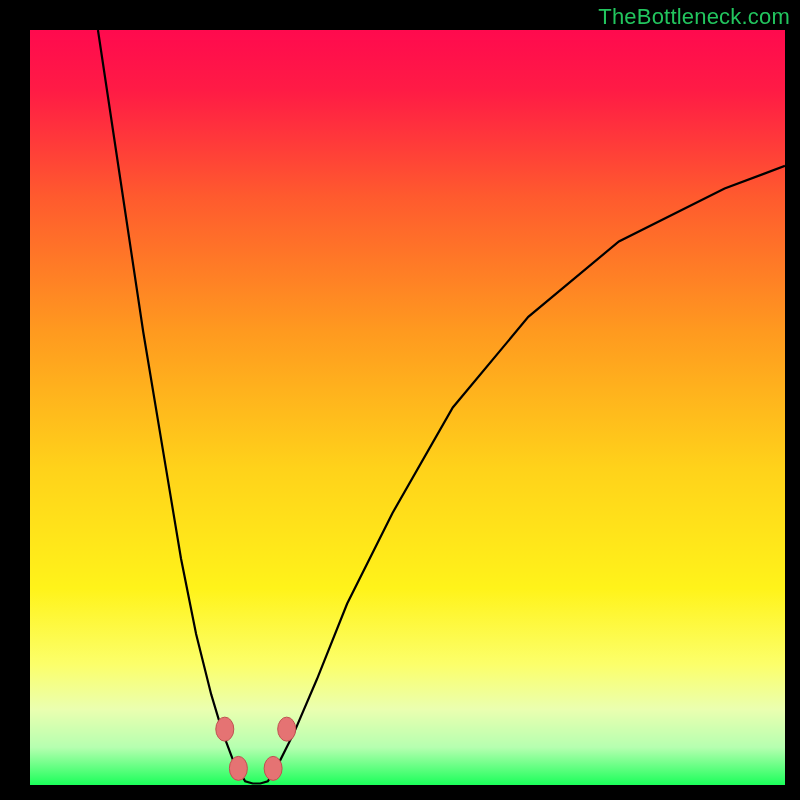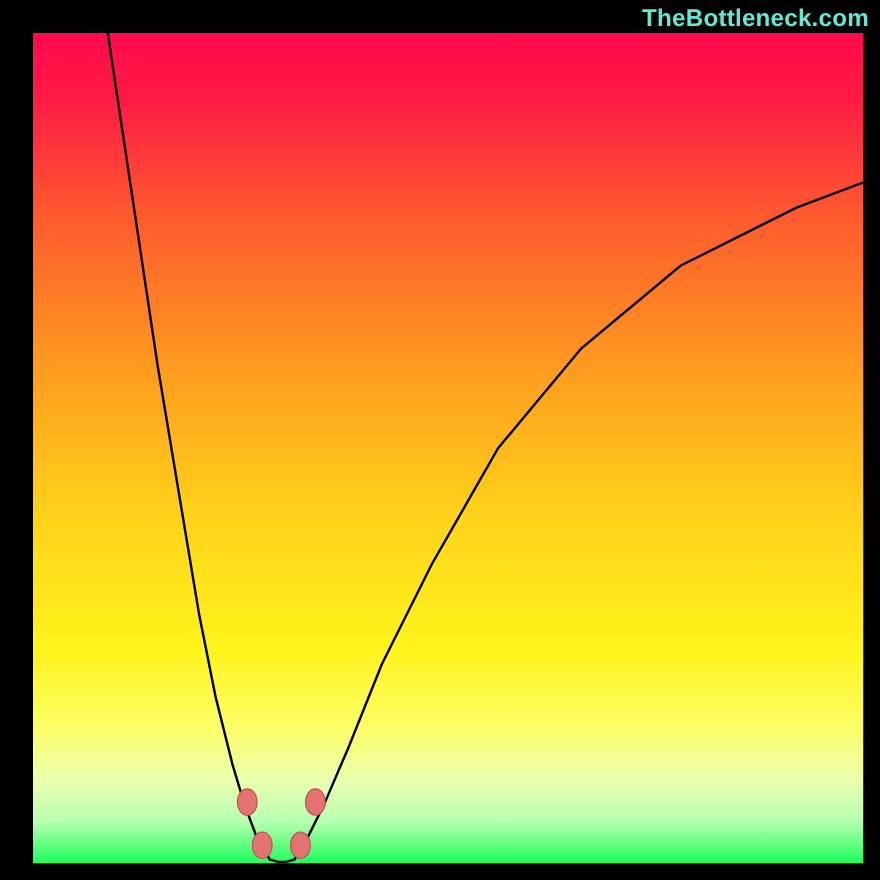--- a/index.html
+++ b/index.html
@@ -23,24 +23,24 @@
     position: absolute;
     left: 0;
     top: 0;
     width: 755px;
     height: 755px;
   }
   .watermark {
     position: absolute;
     top: 4px;
     right: 10px;
-    color: #5eead4;
+    color: #22c55e;
     font-size: 22px;
     letter-spacing: 0.2px;
-    font-weight: 700;
+    font-weight: 400;
   }
 </style>
 </head>
 <body>
 
 <div class="frame">
   <svg class="plot-area" viewBox="0 0 755 755" preserveAspectRatio="none">
     <defs>
       <linearGradient id="bg-grad" x1="0" y1="0" x2="0" y2="1">
           <stop offset="0%" stop-color="#ff0a4e"></stop>

